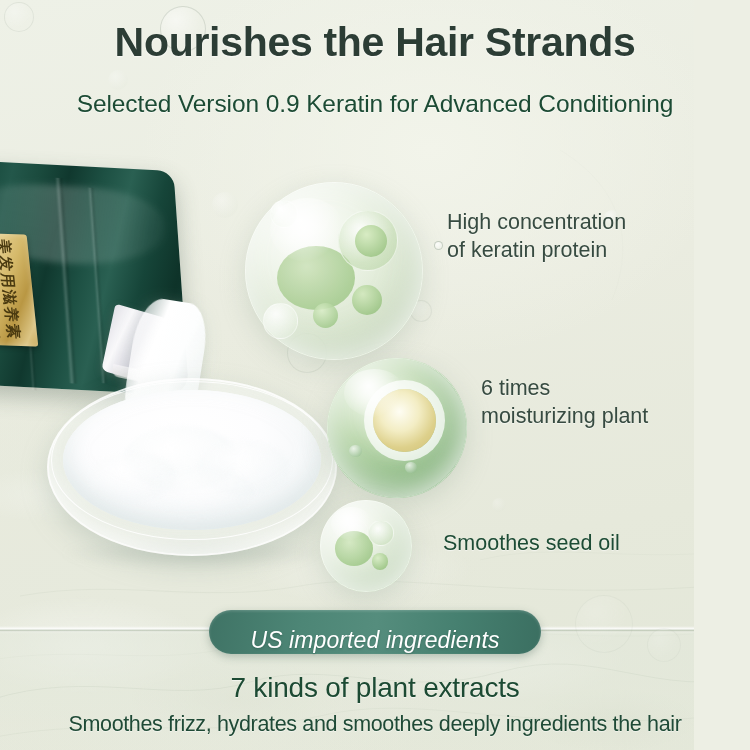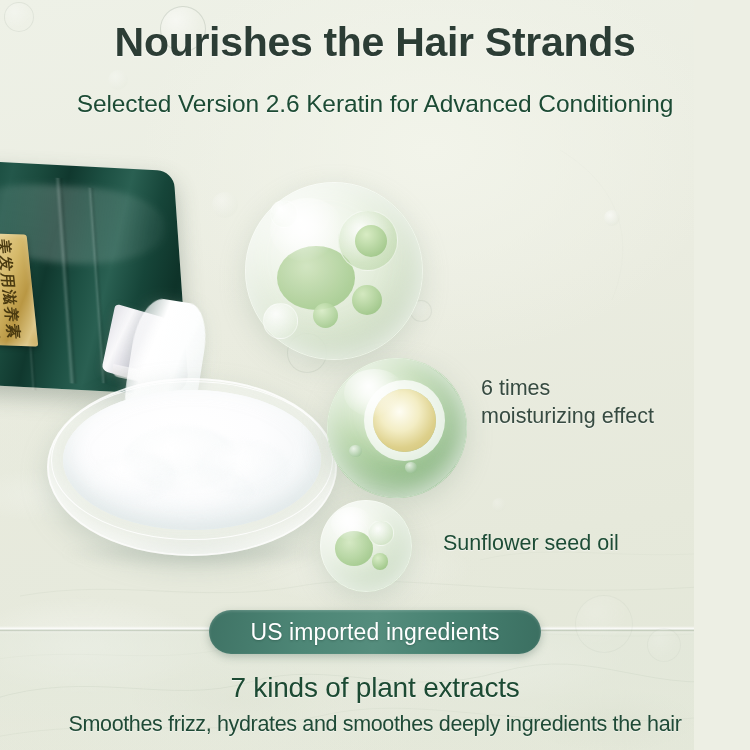--- a/index.html
+++ b/index.html
@@ -260,21 +260,21 @@
     background:radial-gradient(circle at 35% 32%, rgba(255,255,255,.8), rgba(230,238,226,.2));
   }
 
   
   .pill {
     position:absolute; left:209px; top:610px;
     width:332px; height:44px;
     border-radius:22px;
     background:linear-gradient(98deg, #3f7365 0%, #4d8676 28%, #558d7d 50%, #468070 74%, #3b6f61 100%);
     box-shadow:0 3px 9px rgba(80,110,95,.35), inset 0 1px 3px rgba(255,255,255,.2);
-    display:flex; align-items:center; justify-content:center;
+    display:flex; align-items:flex-end; justify-content:center;font-style:italic;
   }
   .pill-text {
     color:#ffffff;
     font-size:23px;
     letter-spacing:.1px;
     text-shadow:0 1px 2px rgba(30,60,50,.35);
   }
 
   
   .plant-line {
@@ -323,21 +323,21 @@
   <div class="deco-ring" style="left:647px;top:628px;width:34px;height:34px;opacity:.28;"></div>
   <div class="deco-dot" style="left:604px;top:210px;width:16px;height:16px;"></div>
   <div class="deco-dot" style="left:697px;top:258px;width:11px;height:11px;"></div>
   <div class="deco-dot" style="left:108px;top:70px;width:20px;height:20px;opacity:.5;"></div>
   <div class="deco-dot" style="left:212px;top:192px;width:26px;height:26px;opacity:.55;"></div>
   <div class="deco-dot" style="left:430px;top:455px;width:18px;height:18px;opacity:.5;"></div>
   <div class="deco-dot" style="left:238px;top:470px;width:22px;height:22px;opacity:.4;"></div>
   <div class="deco-dot" style="left:492px;top:498px;width:14px;height:14px;opacity:.4;"></div>
 
   <div class="headline">Nourishes the Hair Strands</div>
-  <div class="subheadline">Selected Version 2.6 Keratin  for Advanced Conditioning</div>
+  <div class="subheadline">Selected Version 0.9 Keratin  for Advanced Conditioning</div>
 
   <div class="pouch-wrap">
     <div class="pouch-body"></div>
     <div class="pouch-sheen"></div>
     <div class="pouch-fold" style="left:96px;top:18px;width:9px;height:206px;"></div>
     <div class="pouch-fold" style="left:128px;top:30px;width:7px;height:196px;opacity:.8;"></div>
     <div class="pouch-fold" style="left:58px;top:120px;width:6px;height:108px;opacity:.6;"></div>
     <div class="pouch-label">
       <span class="pouch-label-text">美发用滋养素</span>
       <span class="pouch-label-sub">®</span>
@@ -381,28 +381,33 @@
   </div>
 
   <div class="bubble" id="bubble-sunflower">
     <div class="bubble-glass"></div>
     <div class="blob" style="left:16%;top:34%;width:42%;height:38%;background:radial-gradient(ellipse at 38% 32%, #d3e8c1, #a5cb8f 72%, #98c281);opacity:.92;filter:blur(.5px);"></div>
     <div class="blob" style="left:52%;top:22%;width:28%;height:28%;background:radial-gradient(circle at 38% 32%, rgba(255,255,255,.8), rgba(180,210,162,.6));border:1px solid rgba(255,255,255,.5);"></div>
     <div class="blob" style="left:56%;top:58%;width:18%;height:18%;background:radial-gradient(circle at 36% 30%, #d8ecc6, #91bd7a);"></div>
     <div class="bubble-hl" style="left:12%;top:8%;width:44%;height:36%;"></div>
   </div>
 
+  <div class="callout" id="callout-keratin">
+    <div class="callout-dot" style="left:-13px;top:33px;"></div>
+    <div>High concentration</div>
+    <div>of keratin protein</div>
+  </div>
 
   <div class="callout" id="callout-moisture">
     <div>6 times</div>
-    <div>moisturizing effect</div>
+    <div>moisturizing plant</div>
   </div>
 
   <div class="callout" id="callout-sunflower">
-    <div>Sunflower seed oil</div>
+    <div>Smoothes seed oil</div>
   </div>
 
   <div class="pill">
     <span class="pill-text">US imported ingredients</span>
   </div>
 
   <div class="plant-line">7 kinds of plant extracts</div>
   <div class="tagline">Smoothes frizz, hydrates and smoothes deeply ingredients the hair</div>
 
 </div>

